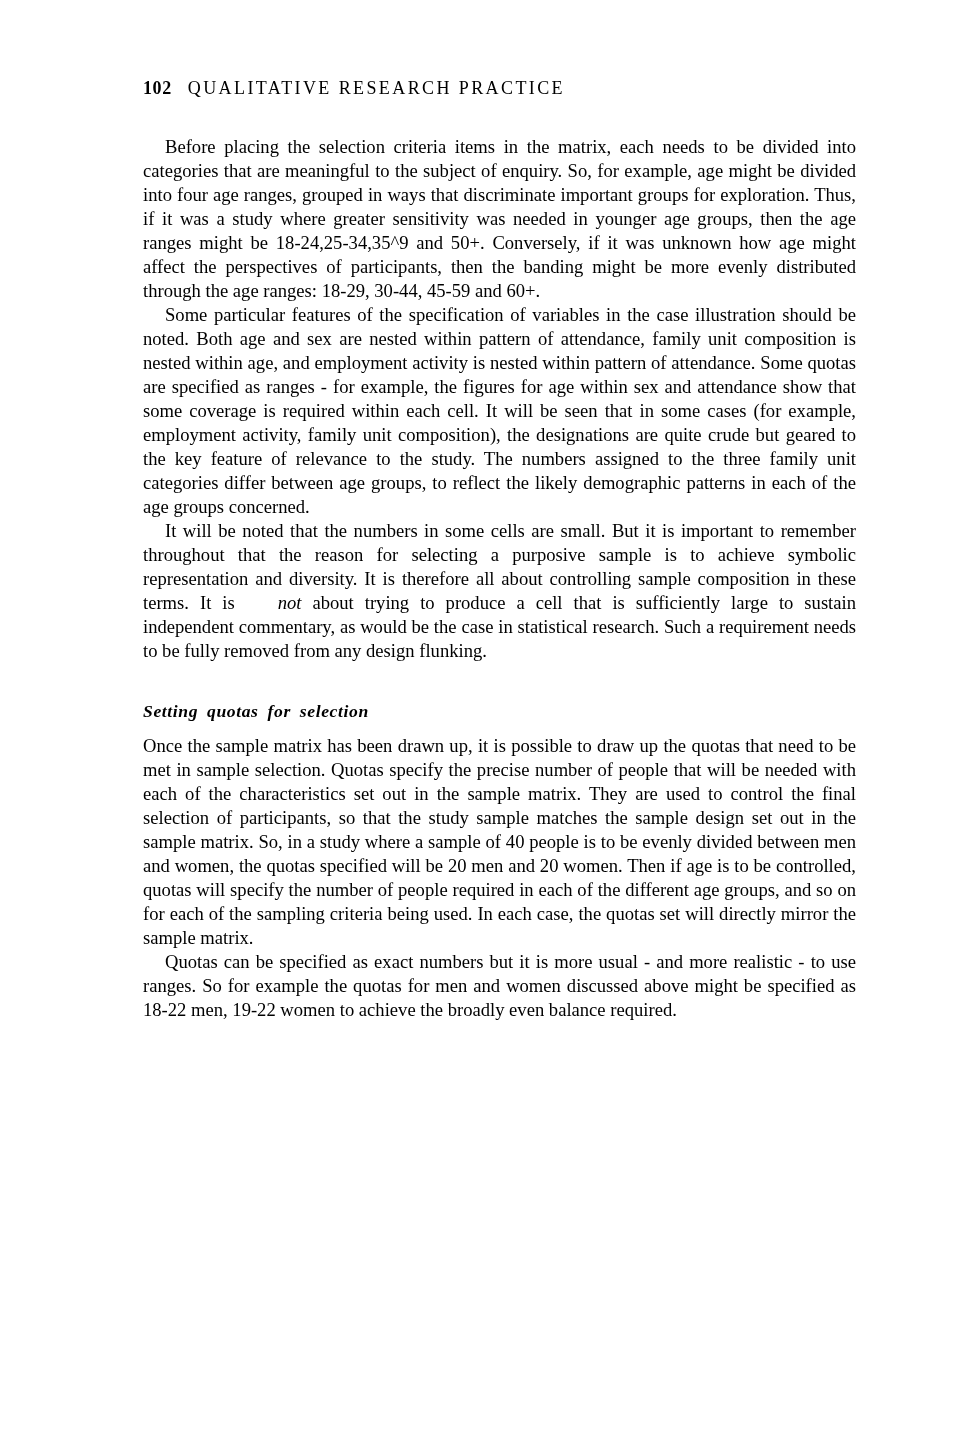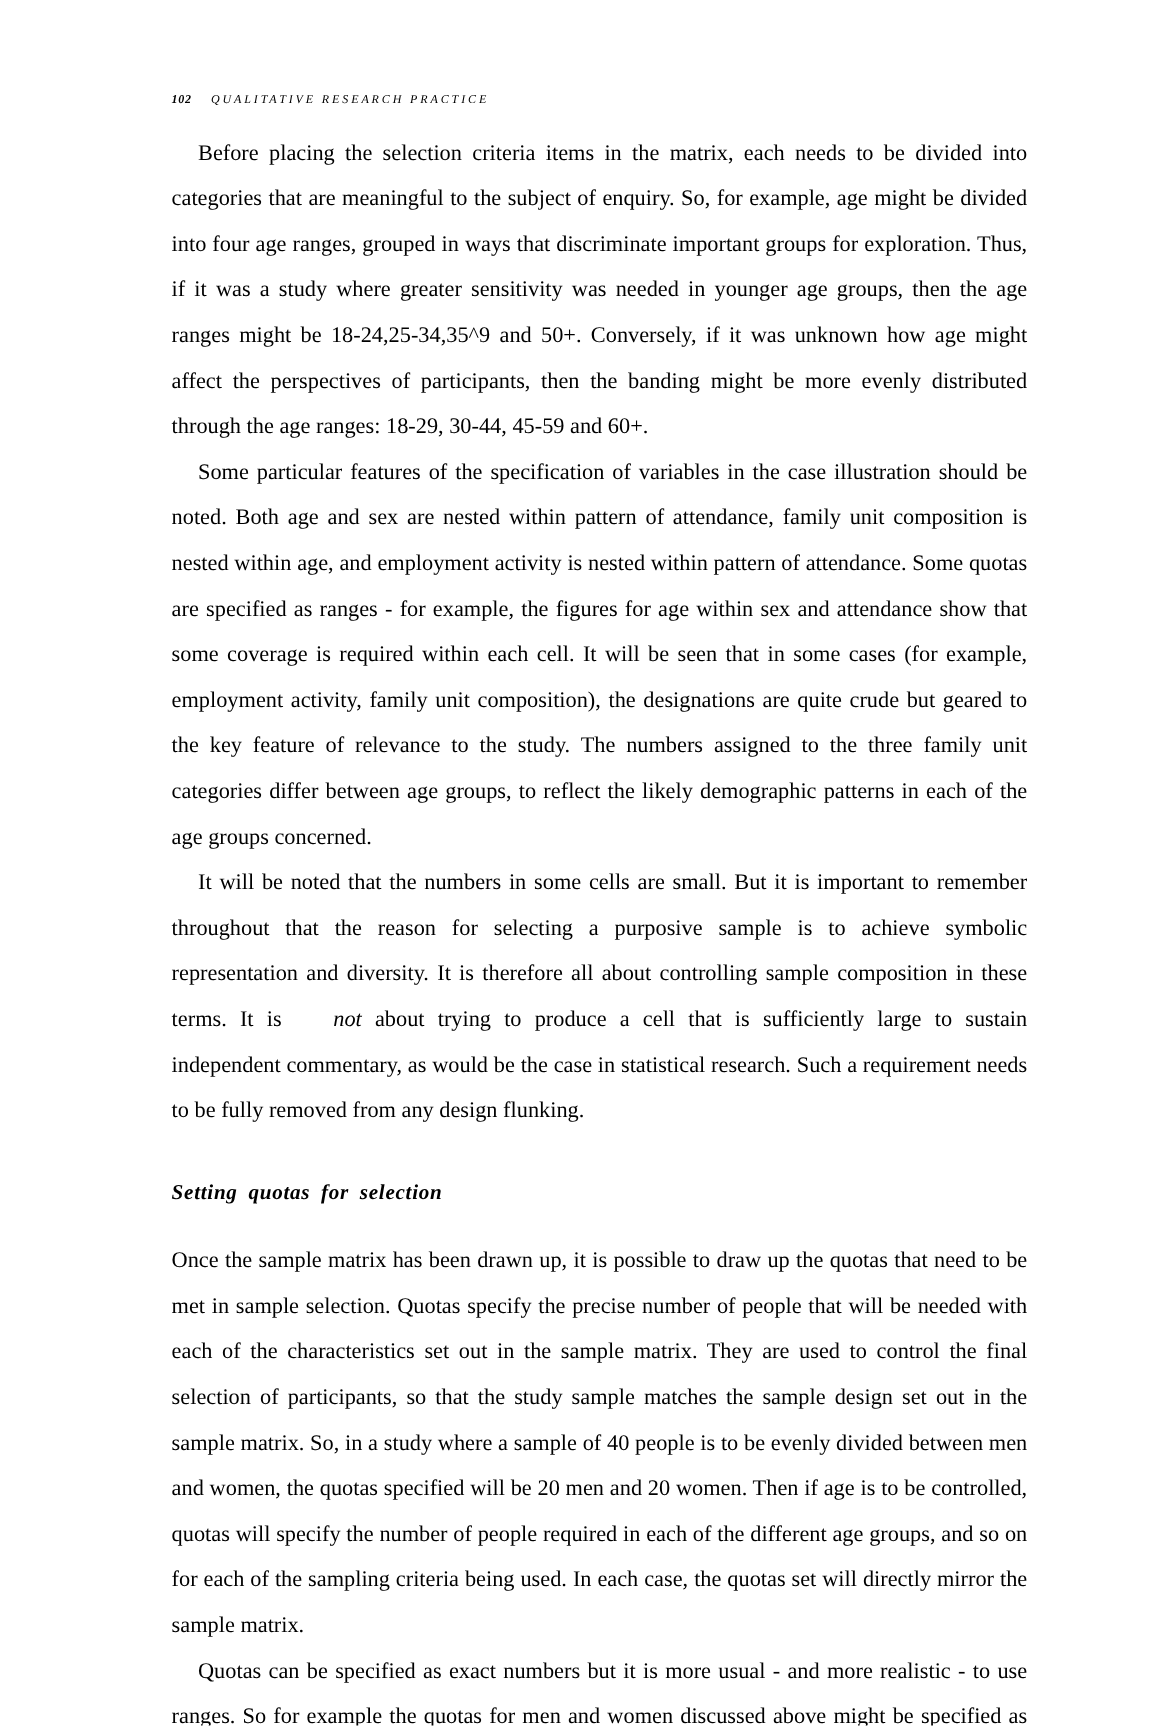--- a/index.html
+++ b/index.html
@@ -15,52 +15,51 @@
     overflow: hidden;
   }
   .page {
     position: relative;
     width: 969px;
     height: 1438px;
     box-sizing: border-box;
     padding: 78px 113px 40px 143px;
   }
   .running-head {
-    font-size: 10px;
+    font-size: 18px;
     letter-spacing: 2.4px;
-    margin-bottom: 20px;
+    margin-bottom: 36px;
     white-space: nowrap;
-    font-style: italic;
   }
   .running-head .folio {
     font-weight: bold;
     letter-spacing: 0.6px;
     margin-right: 16px;
   }
   .running-head .title {
     font-variant: normal;
   }
   p {
     margin: 0;
     font-size: 18.6px;
-    line-height: 38px;
+    line-height: 24px;
     text-align: justify;
     text-justify: inter-word;
     hyphens: manual;
   }
   p.indent {
     text-indent: 22px;
   }
   .subhead {
     font-size: 17.6px;
     font-weight: bold;
     font-style: italic;
     letter-spacing: 0.6px;
     margin-top: 38px;
-    margin-bottom: 28px;
+    margin-bottom: 12px;
     word-spacing: 4px;
   }
   .gap-top {
     margin-top: 0;
   }
   em {
     font-style: italic;
     margin-left: 32px;
   }
 </style>

